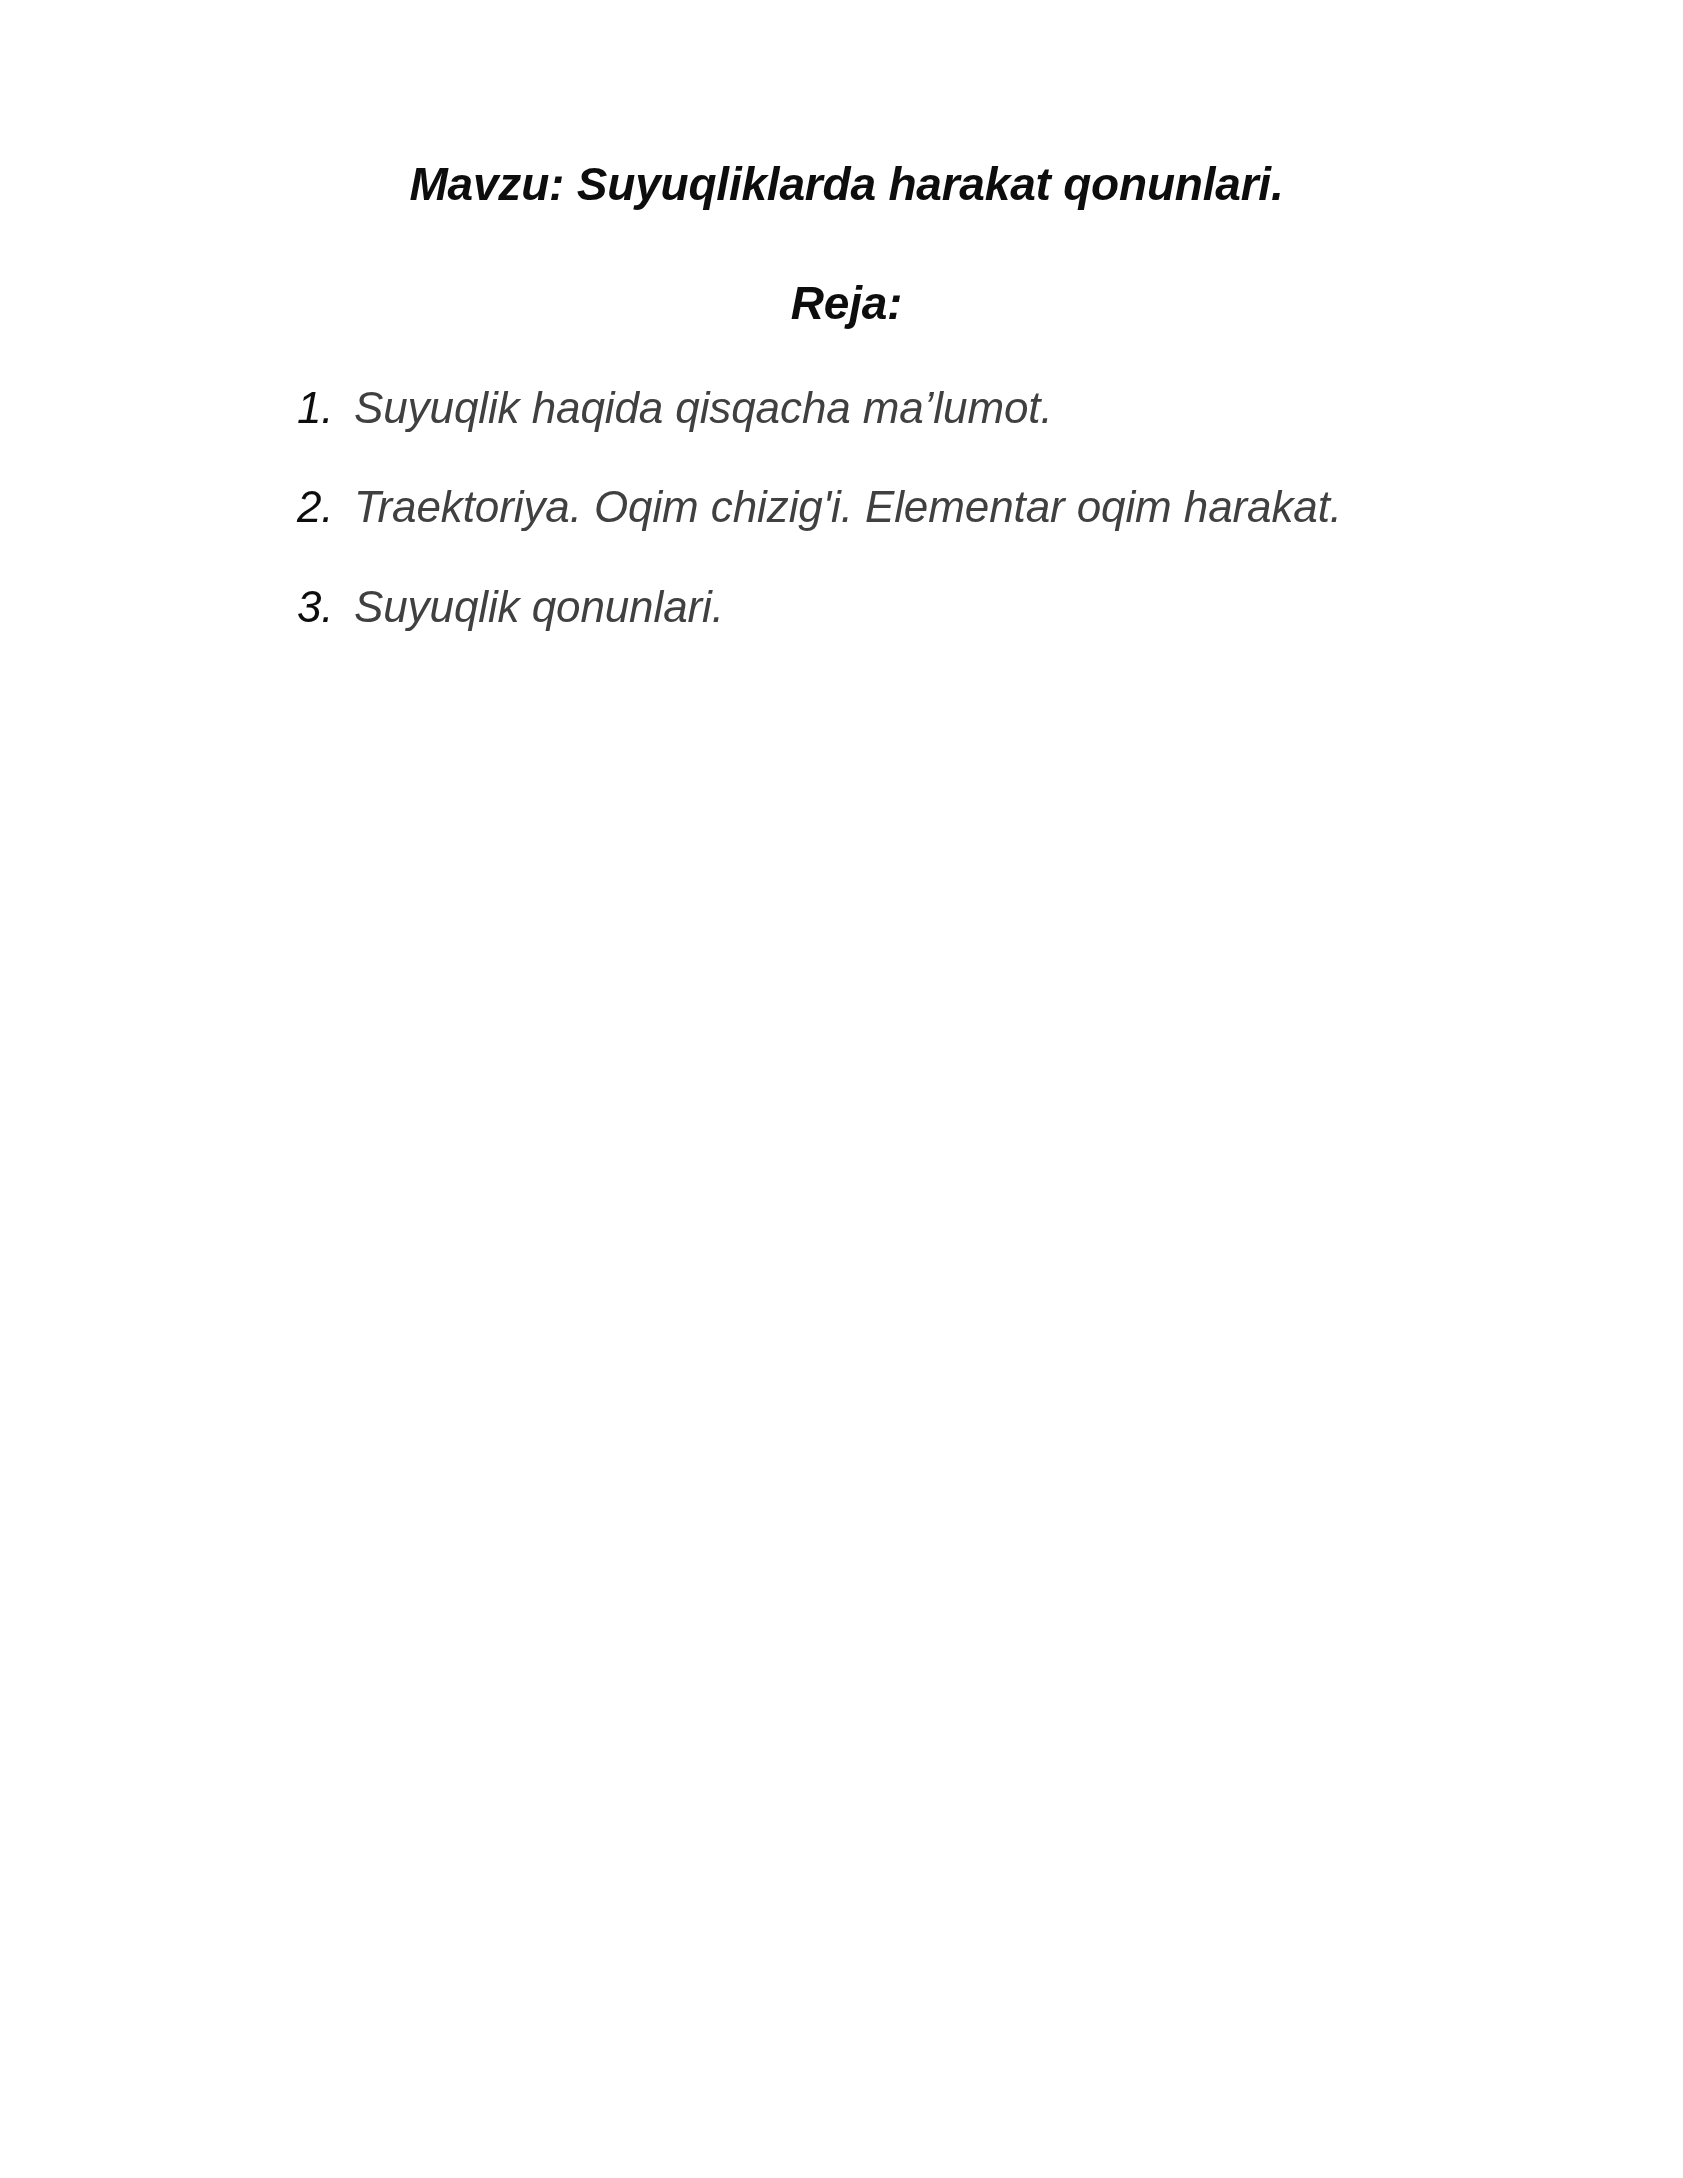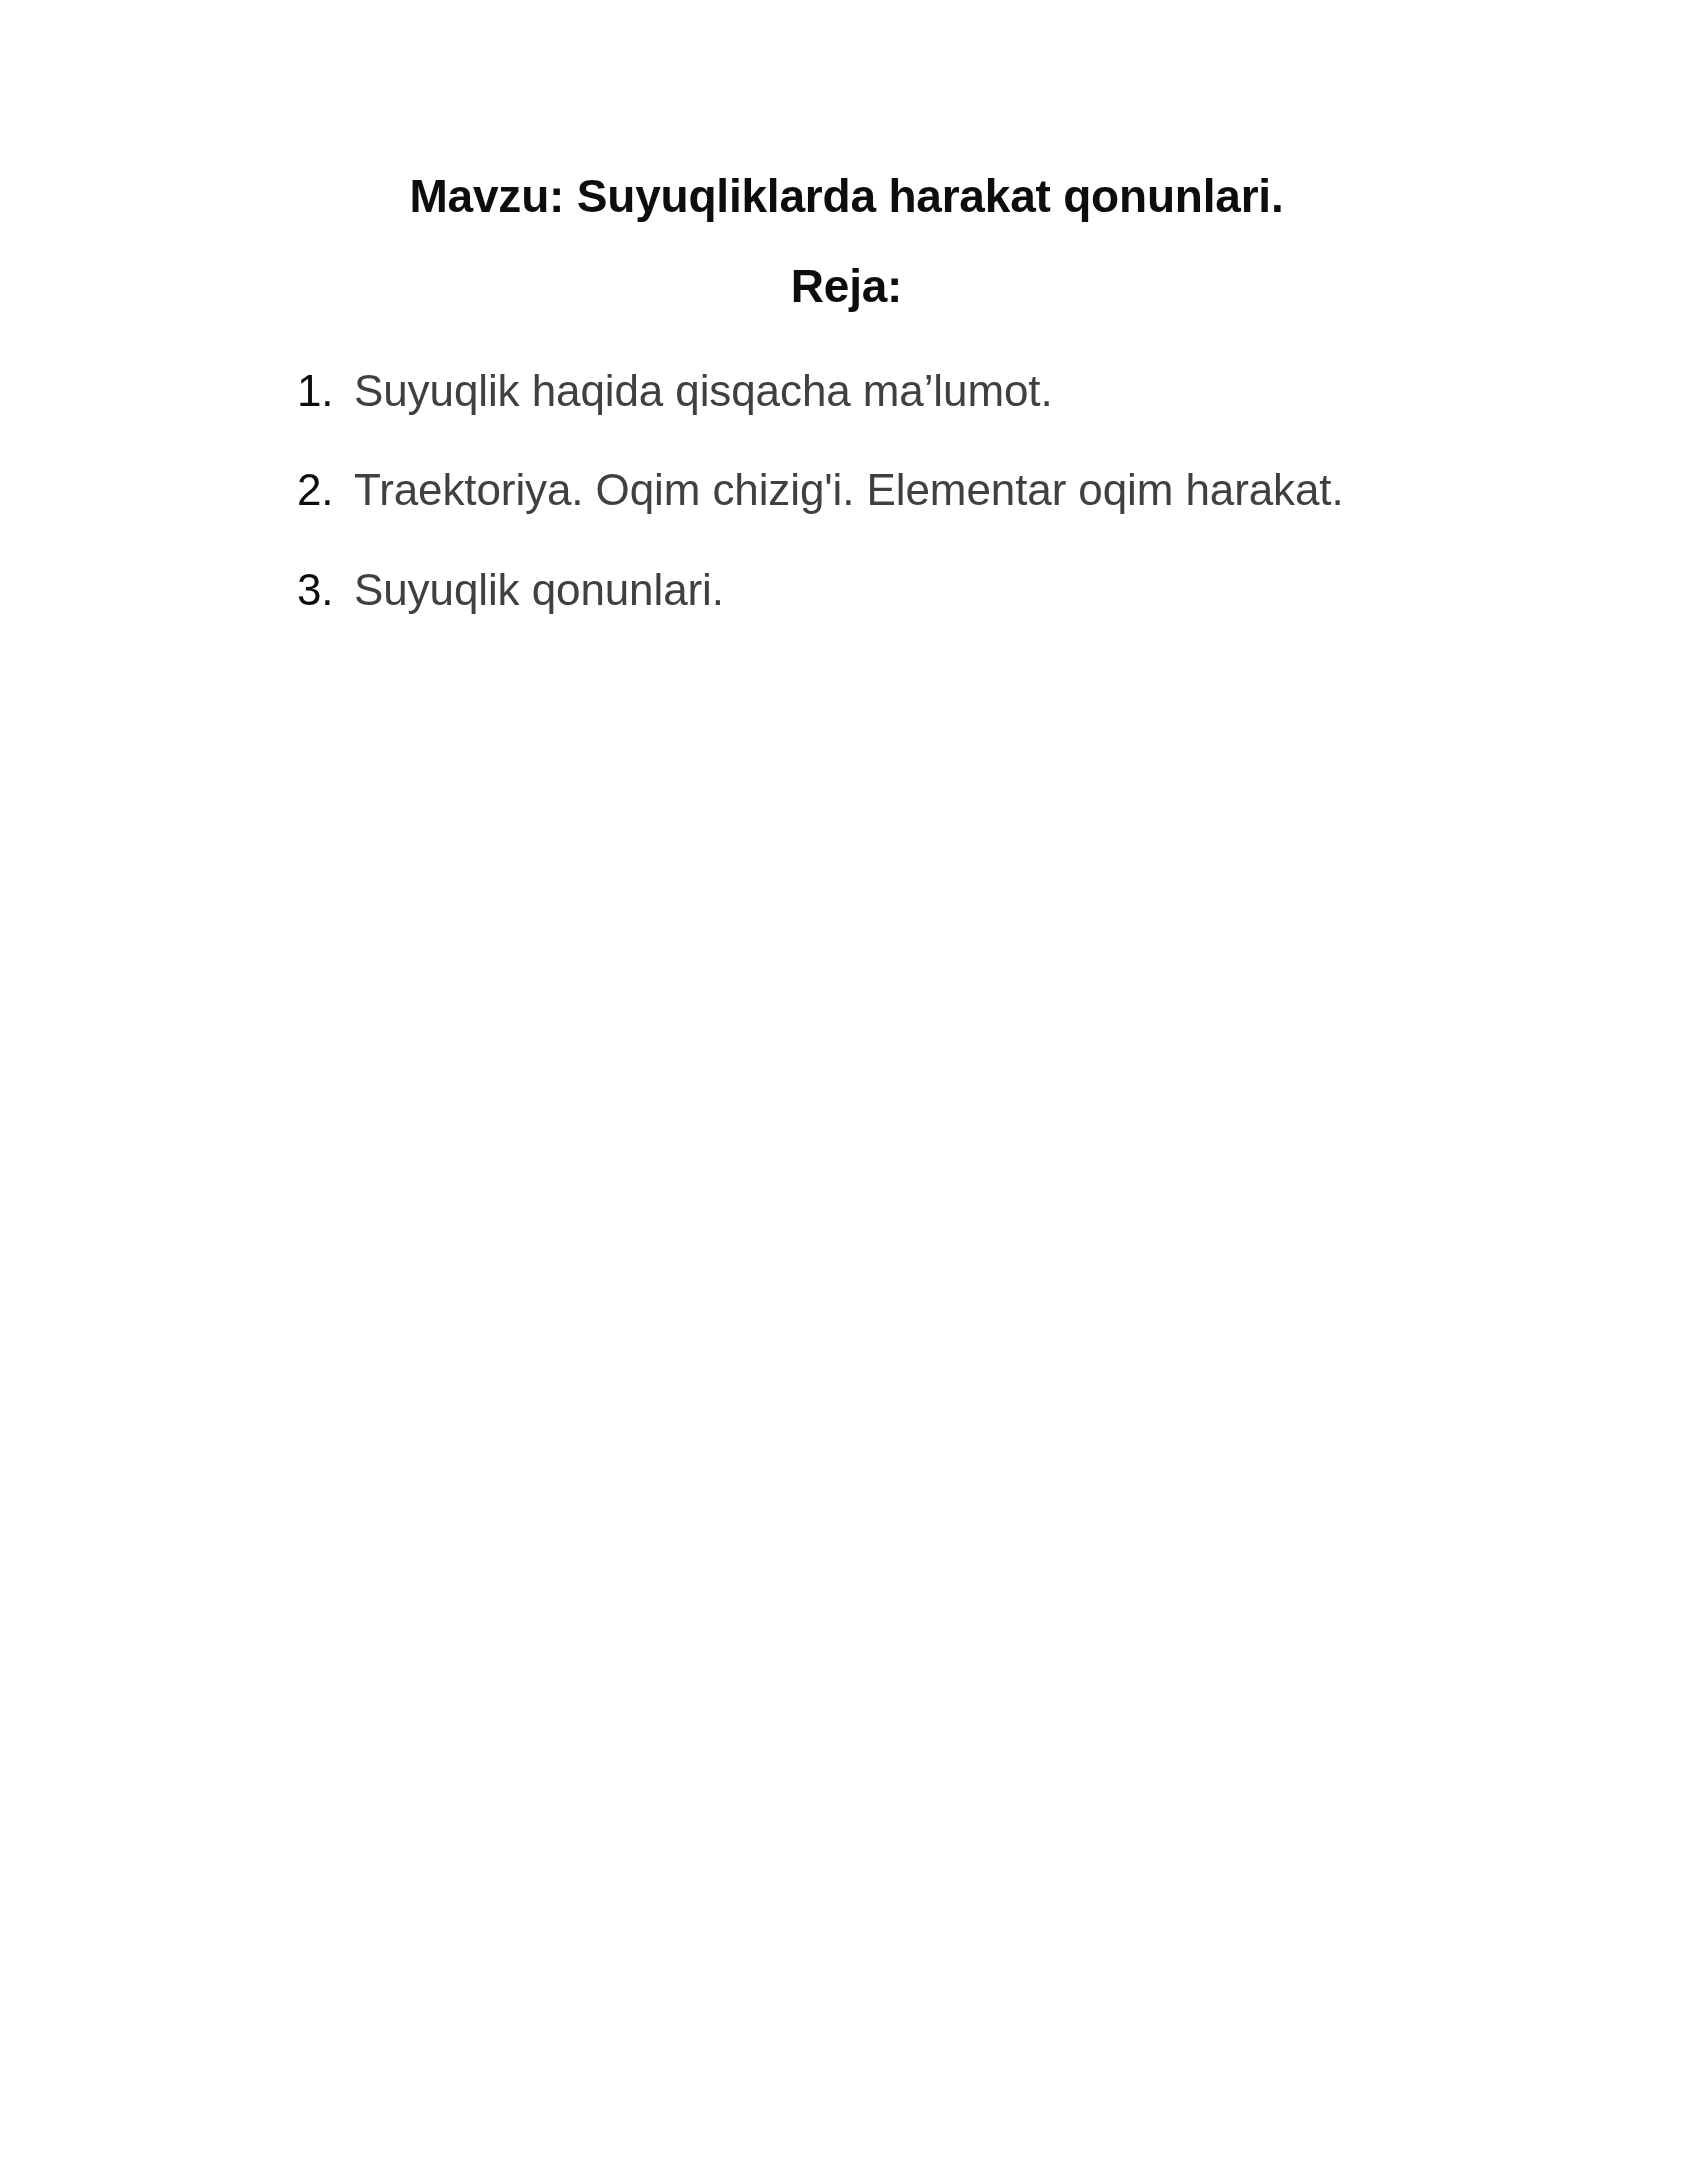--- a/index.html
+++ b/index.html
@@ -20,42 +20,43 @@
     position: relative;
     width: 1683px;
     height: 2178px;
     background: #ffffff;
     box-sizing: border-box;
   }
 
   .content {
     position: absolute;
     left: 297px;
-    top: 168px;
+    top: 156px;
     width: 1099px;
+    font-style: italic;
   }
 
   .doc-title {
     font-size: 46px;
     font-weight: 700;
     text-align: center;
     line-height: 1.22;
     letter-spacing: -0.2px;
     margin: 0 0 0 0;
     color: #0d0d0d;
     white-space: nowrap;
   }
 
   .doc-subtitle {
     font-size: 46px;
     font-weight: 700;
     text-align: center;
     line-height: 1.22;
     letter-spacing: -0.2px;
-    margin: 34px 0 0 0;
+    margin: 63px 0 0 0;
     color: #0d0d0d;
   }
 
   .plan-list {
     list-style: none;
     margin: 48px 0 0 0;
     padding: 0;
   }
 
   .plan-item {

